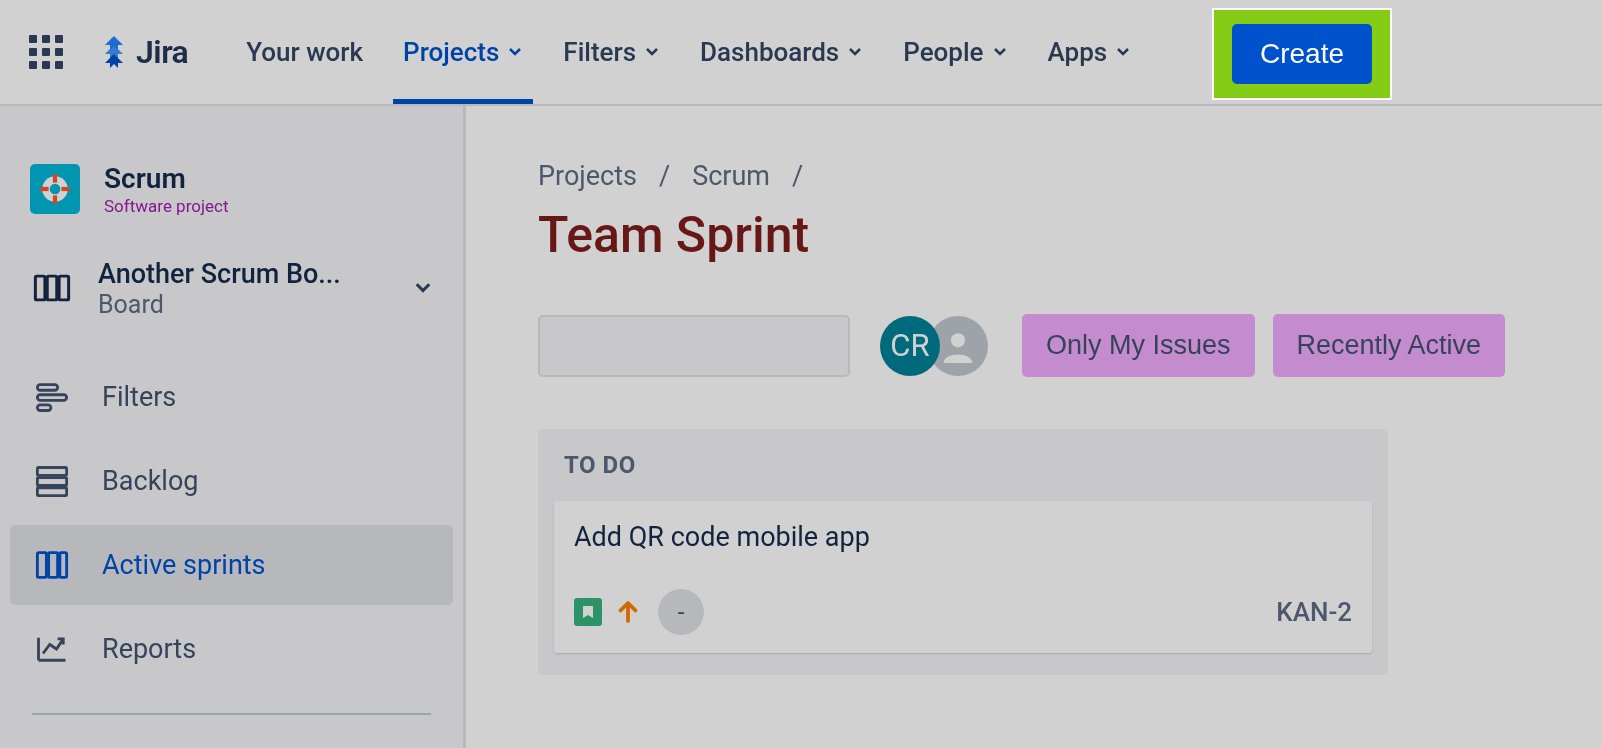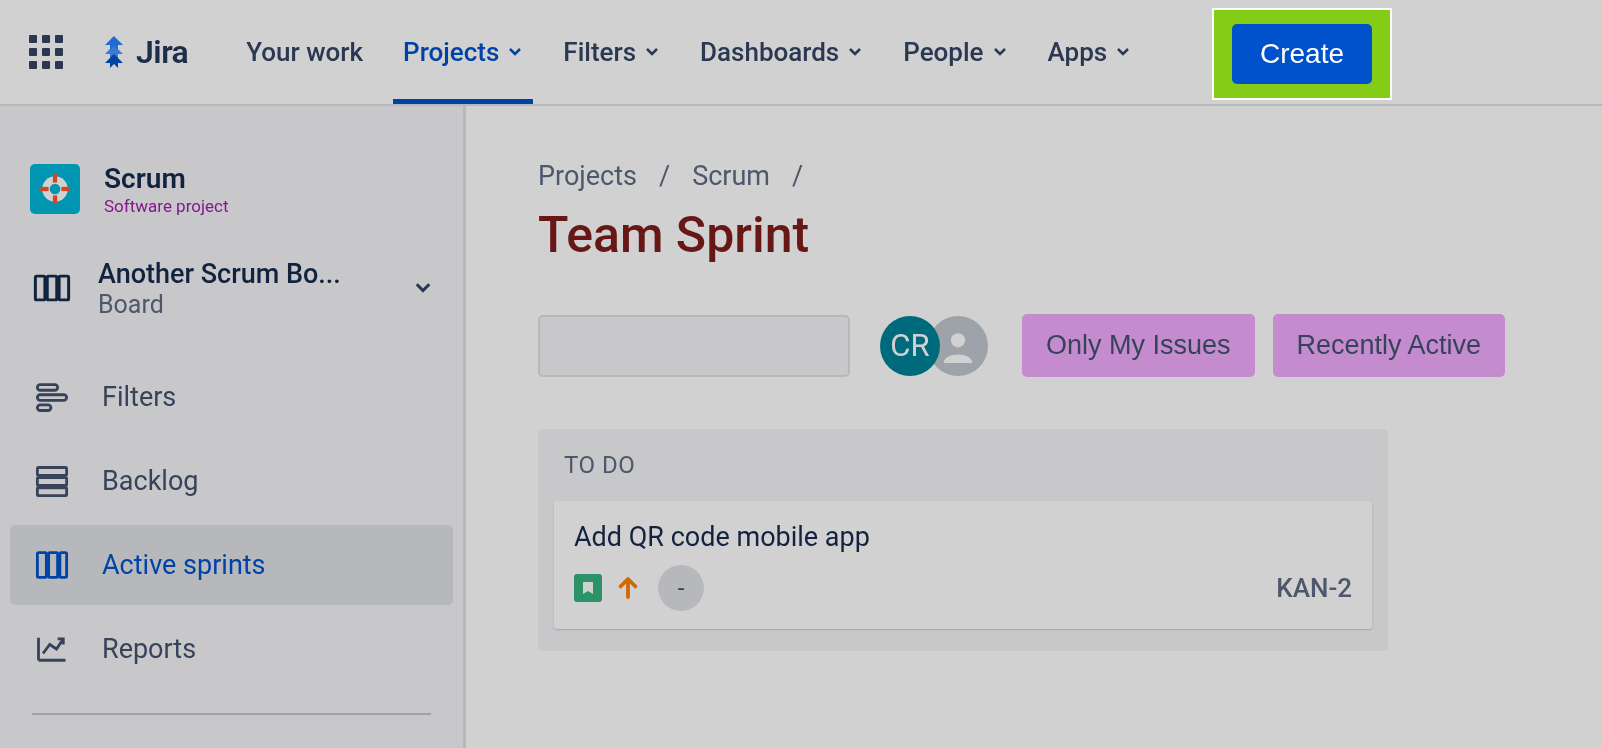--- a/index.html
+++ b/index.html
@@ -356,35 +356,35 @@
       border-radius: 5px;
       padding: 22px 16px;
       flex-shrink: 0;
     }
     .column.narrow {
       width: 180px;
     }
     .column-header {
       font-size: 24px;
       color: #5e6c84;
-      font-weight: 400;
+      font-weight: 700;
       padding: 0 10px 22px 10px;
       letter-spacing: 0.5px;
     }
     .card {
       background: #ffffff;
       border-radius: 3px;
       padding: 20px 20px 18px 20px;
       box-shadow: 0 1px 2px rgba(9,30,66,0.2);
       cursor: pointer;
     }
     .card-title {
       font-size: 27px;
       color: #172b4d;
-      margin-bottom: 12px;
+      margin-bottom: 36px;
     }
     .card-footer {
       display: flex;
       align-items: center;
     }
     .issue-type {
       width: 28px;
       height: 28px;
       background: #36b37e;
       border-radius: 3px;

